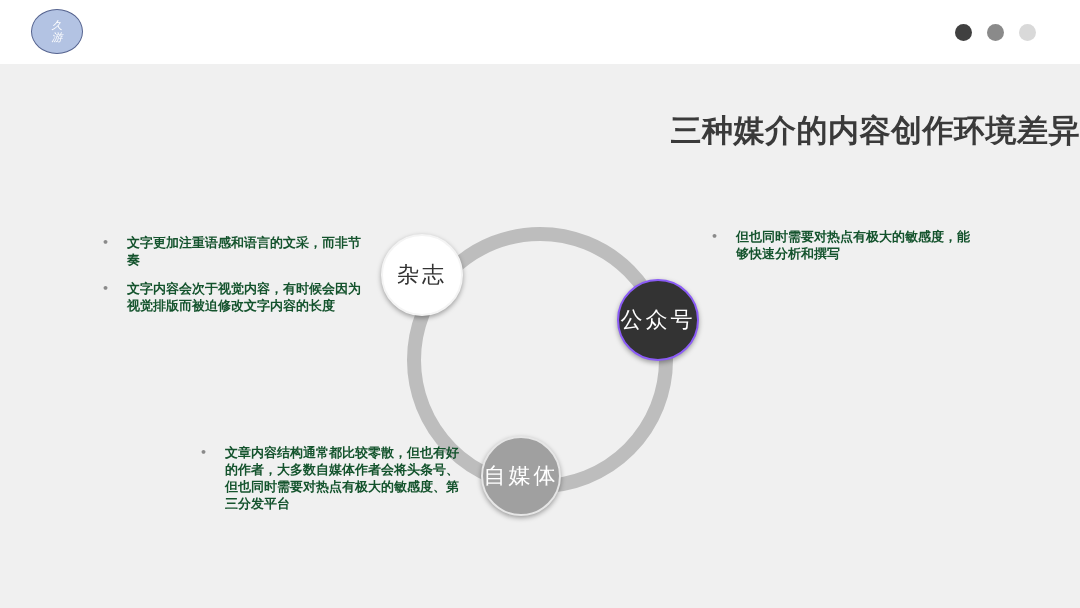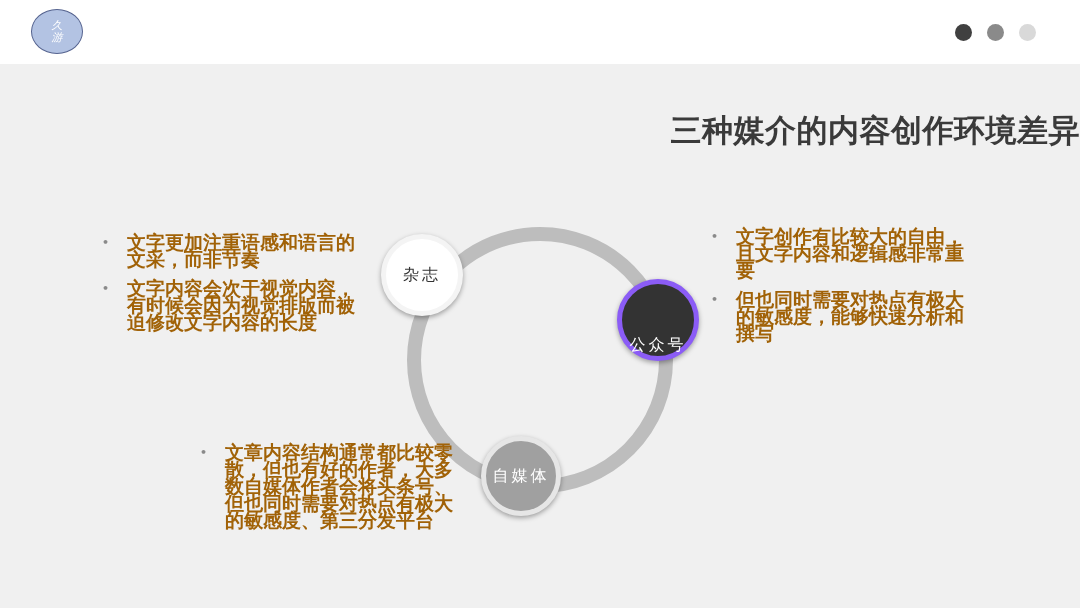--- a/index.html
+++ b/index.html
@@ -29,28 +29,28 @@
     font-size: 31px; font-weight: bold; color: #3a3a3a; letter-spacing: 0.5px;
   }
   .ring {
     position: absolute; left: 407px; top: 227px; width: 266px; height: 266px;
     border-radius: 50%;
     border: 14px solid #bdbdbd;
   }
   .node {
     position: absolute; border-radius: 50%;
     display: flex; align-items: center; justify-content: center;
-    font-size: 16px; letter-spacing: 3px;
+    font-size: 22px; letter-spacing: 3px;
     box-shadow: 0 2px 5px rgba(0,0,0,0.35);
-    border: 5px solid #8b5cf6;
+    border: 2px solid #8b5cf6;
   }
   .node-magazine { left: 381px; top: 234px; width: 82px; height: 82px; background: #ffffff; color: #333333; border-color: #f4f4f4; }
-  .node-official { left: 617px; top: 279px; width: 82px; height: 82px; background: #333333; color: #ffffff; align-items: flex-end; }
+  .node-official { left: 617px; top: 279px; width: 82px; height: 82px; background: #333333; color: #ffffff; }
   .node-selfmedia { left: 481px; top: 436px; width: 80px; height: 80px; background: #a0a0a0; color: #ffffff; border-color: #e6e6e6; justify-content: center; }
-  ul.bullets { position: absolute; list-style: none; font-size: 19px; font-weight: bold; color: #a16207; line-height: 17px; }
+  ul.bullets { position: absolute; list-style: none; font-size: 13px; font-weight: bold; color: #14532d; line-height: 17px; }
   ul.bullets li { position: relative; padding-left: 26px; margin-bottom: 12px; }
   ul.bullets li::before {
     content: "\2022"; position: absolute; left: 1px; top: 0; color: #8a8a8a; font-size: 11px;
   }
   .list-left { left: 101px; top: 234px; width: 268px; }
   .list-right { left: 710px; top: 228px; width: 272px; }
   .list-right li { padding-left: 16px; }
   .list-bottom { left: 199px; top: 444px; width: 270px; }
   .list-bottom li { padding-left: 15px; }
 </style>
@@ -82,19 +82,18 @@
 <div class="node node-selfmedia">
   <span>自媒体</span>
 </div>
 
 <ul class="bullets list-left">
   <li>文字更加注重语感和语言的文采，而非节奏</li>
   <li>文字内容会次于视觉内容，有时候会因为视觉排版而被迫修改文字内容的长度</li>
 </ul>
 
 <ul class="bullets list-right">
-  <li>文字创作有比较大的自由，且文字内容和逻辑感非常重要</li>
   <li>但也同时需要对热点有极大的敏感度，能够快速分析和撰写</li>
 </ul>
 
 <ul class="bullets list-bottom">
   <li>文章内容结构通常都比较零散，但也有好的作者，大多数自媒体作者会将头条号、但也同时需要对热点有极大的敏感度、第三分发平台</li>
 </ul>
 
 </body></html>

